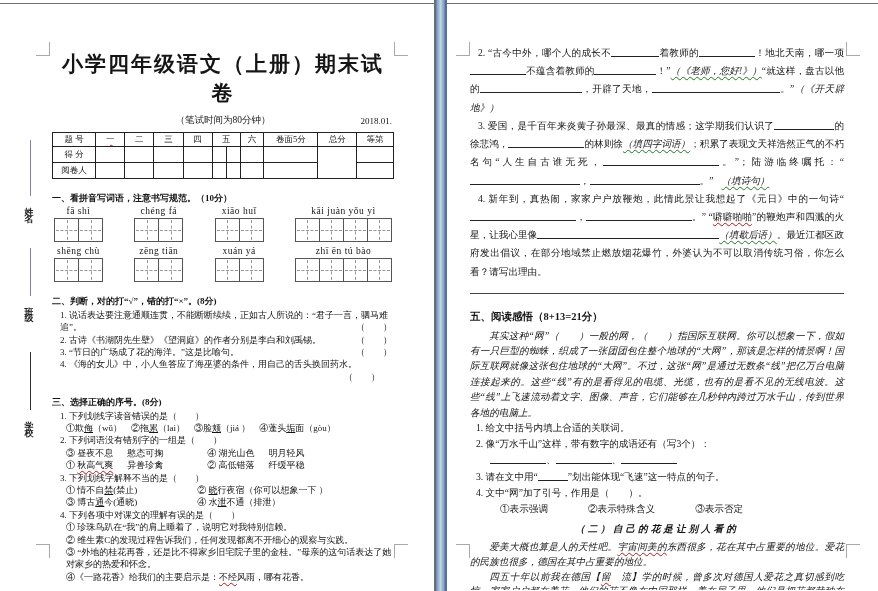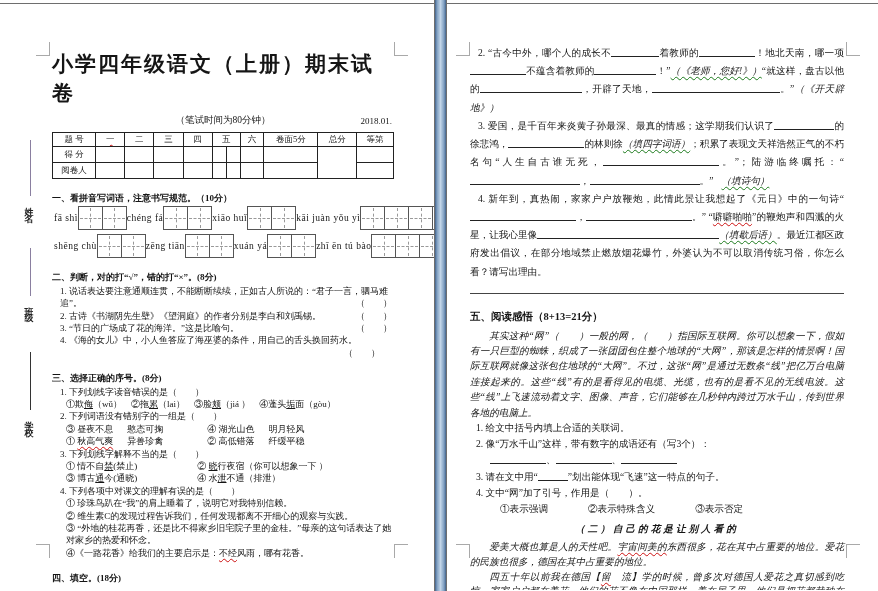--- a/index.html
+++ b/index.html
@@ -19,32 +19,32 @@
   .pageL{position:absolute;left:0;top:4px;width:434px;height:586px;box-sizing:border-box;
          padding:34px 40px 0 52px;font-size:9px;line-height:1.38;overflow:hidden;}
   .pageR{position:absolute;left:447px;top:4px;width:431px;height:586px;box-sizing:border-box;
          padding:40px 34px 0 23px;font-size:9.6px;line-height:1.9;overflow:hidden;}
   p{margin:0;} .i{font-style:italic;} .ul{text-decoration:underline;text-underline-offset:1px;}
   .wr{text-decoration-line:underline;text-decoration-style:wavy;text-decoration-color:#cc1111;text-decoration-thickness:1px;text-underline-offset:2px;}
   .wg{text-decoration-line:underline;text-decoration-style:wavy;text-decoration-color:#1c7a1c;text-decoration-thickness:1px;text-underline-offset:2px;font-family:Liberation Serif, serif;}
   .blank{display:inline-block;border-bottom:1px solid #222;height:10px;vertical-align:-1px;}
   .sp{display:inline-block;height:1px;}
   
-  .title{text-align:left;font-size:21px;font-weight:bold;letter-spacing:2px;margin:12px 0 6px;font-family:Liberation Serif, serif;}
+  .title{text-align:center;font-size:21px;font-weight:bold;letter-spacing:2px;margin:12px 0 6px;font-family:Liberation Serif, serif;}
   .subrow{position:relative;text-align:center;font-size:9.5px;height:14px;}
   .subdate{position:absolute;right:2px;top:1px;font-size:9px;}
   
   table.score{border-collapse:collapse;margin:4px auto 6px;table-layout:fixed;width:342px;}
   table.score td{border:1px solid #222;text-align:center;font-size:8.5px;padding:0;height:13px;overflow:hidden;}
   table.score tr.body td{height:15px;}
   
   .sech{font-weight:bold;margin:13px 0 1px;}
   
   .pingroups{display:flex;justify-content:space-between;margin:1px 2px 3px 2px;}
-  .pgroup{display:flex;flex-direction:row;align-items:center;}
+  .pgroup{display:flex;flex-direction:column;align-items:center;}
   .pin{font-size:9.5px;letter-spacing:.5px;height:12px;white-space:nowrap;}
   .tian{display:flex;margin-top:1px;}
   .tc{width:25px;height:24px;border:1px solid #555;margin-left:-1px;position:relative;box-sizing:border-box;}
   .tc:first-child{margin-left:0;}
   .tc::before{content:"";position:absolute;left:1px;right:1px;top:50%;border-top:1px dashed #999;}
   .tc::after{content:"";position:absolute;top:1px;bottom:1px;left:50%;border-left:1px dashed #999;}
   
   .tfitem{position:relative;padding-right:6px;}
   .brk{position:absolute;right:2px;bottom:0;}
   .brkline{display:block;text-align:right;padding-right:14px;}

